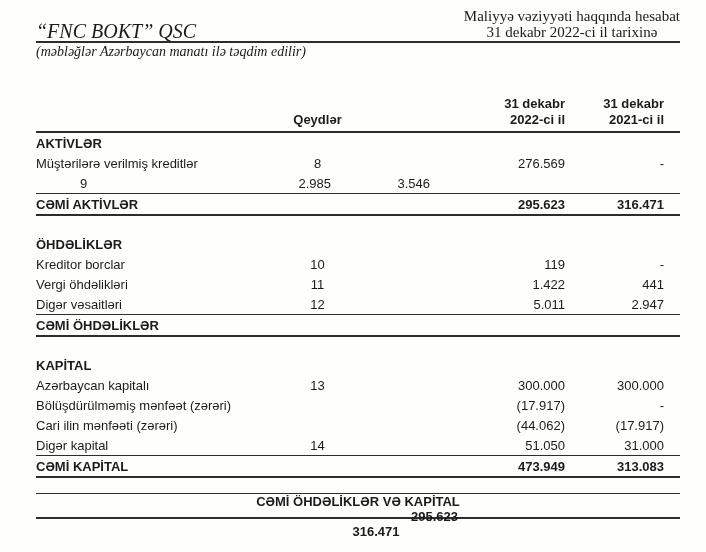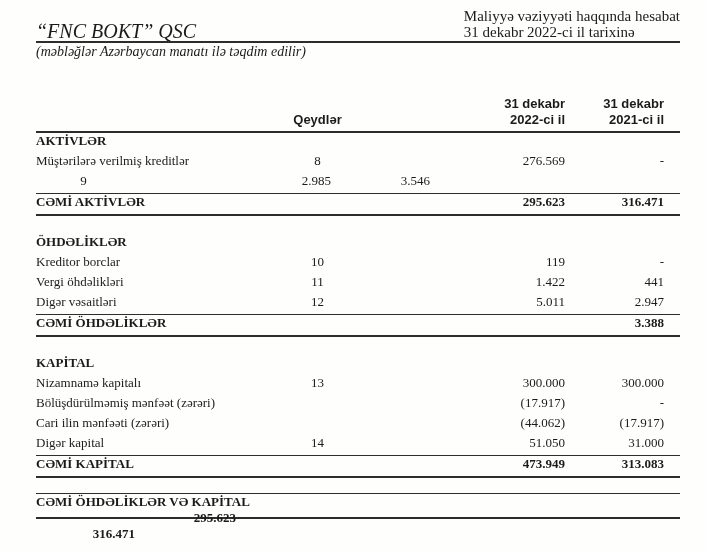--- a/index.html
+++ b/index.html
@@ -19,31 +19,31 @@
   
   .doc-header {
     display: flex;
     justify-content: space-between;
     align-items: flex-end;
     border-bottom: 2px solid #2d2d2d;
     padding-bottom: 1px;
     font-family: "Liberation Serif", serif;
   }
   .company-name { font-size: 20px; line-height: 17px; font-style: italic; }
-  .report-title { text-align: left; font-size: 15px; line-height: 16px; }
+  .report-title { text-align: center; font-size: 15px; line-height: 16px; }
   .currency-note {
     margin-top: 1px;
     font-family: "Liberation Serif", serif;
     font-style: italic;
     font-size: 14px;
   }
 
   
   .bs-table { margin-top: 36px; font-size: 13px; }
-  .row { display: flex; height: 20px; font-family: Liberation Serif, serif; }
+  .row { display: flex; align-items: center; height: 20px; }
   .c-label { flex: 1; text-align: left; }
   .c-note  { width: 95px;  text-align: center; }
   .c-v22   { width: 200px; text-align: right; box-sizing: border-box; }
   .c-v21   { width: 115px; text-align: right; box-sizing: border-box; padding-right: 16px; }
 
   .thead {
     display: flex;
     align-items: flex-end;
     border-bottom: 2px solid #2d2d2d;
     padding-bottom: 3px;
@@ -147,33 +147,32 @@
       </div>
       <div class="row">
         <div class="c-label">Digər vəsaitləri</div>
         <div class="c-note">12</div>
         <div class="c-v22">5.011</div>
         <div class="c-v21">2.947</div>
       </div>
       <div class="row total-row">
         <div class="c-label">CƏMİ ÖHDƏLİKLƏR</div>
         <div class="c-note"></div>
-        <div class="c-v21">3.388</div>
       </div>
     </div>
 
     <div class="section">
       <div class="row section-title">
         <div class="c-label">KAPİTAL</div>
         <div class="c-note"></div>
         <div class="c-v22"></div>
         <div class="c-v21"></div>
       </div>
       <div class="row">
-        <div class="c-label">Nizamnamə kapitalı</div>
+        <div class="c-label">Azərbaycan kapitalı</div>
         <div class="c-note">13</div>
         <div class="c-v22">300.000</div>
         <div class="c-v21">300.000</div>
       </div>
       <div class="row">
         <div class="c-label">Bölüşdürülməmiş mənfəət (zərəri)</div>
         <div class="c-note"></div>
         <div class="c-v22">(17.917)</div>
         <div class="c-v21">-</div>
       </div>

